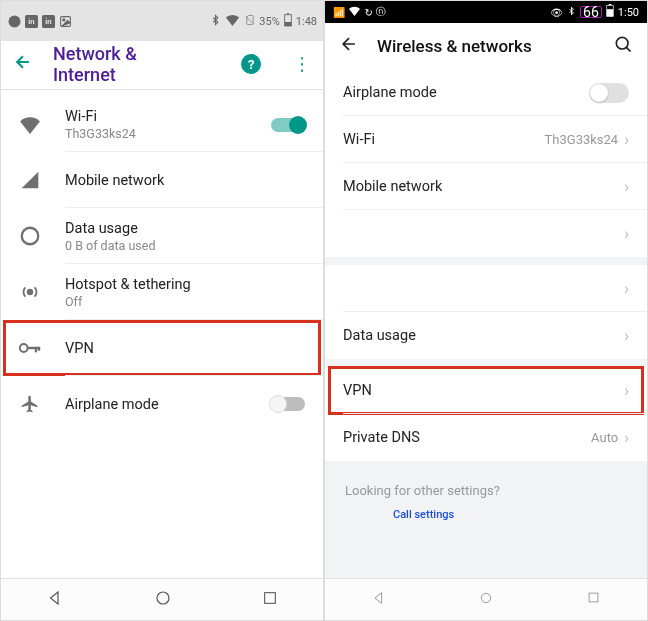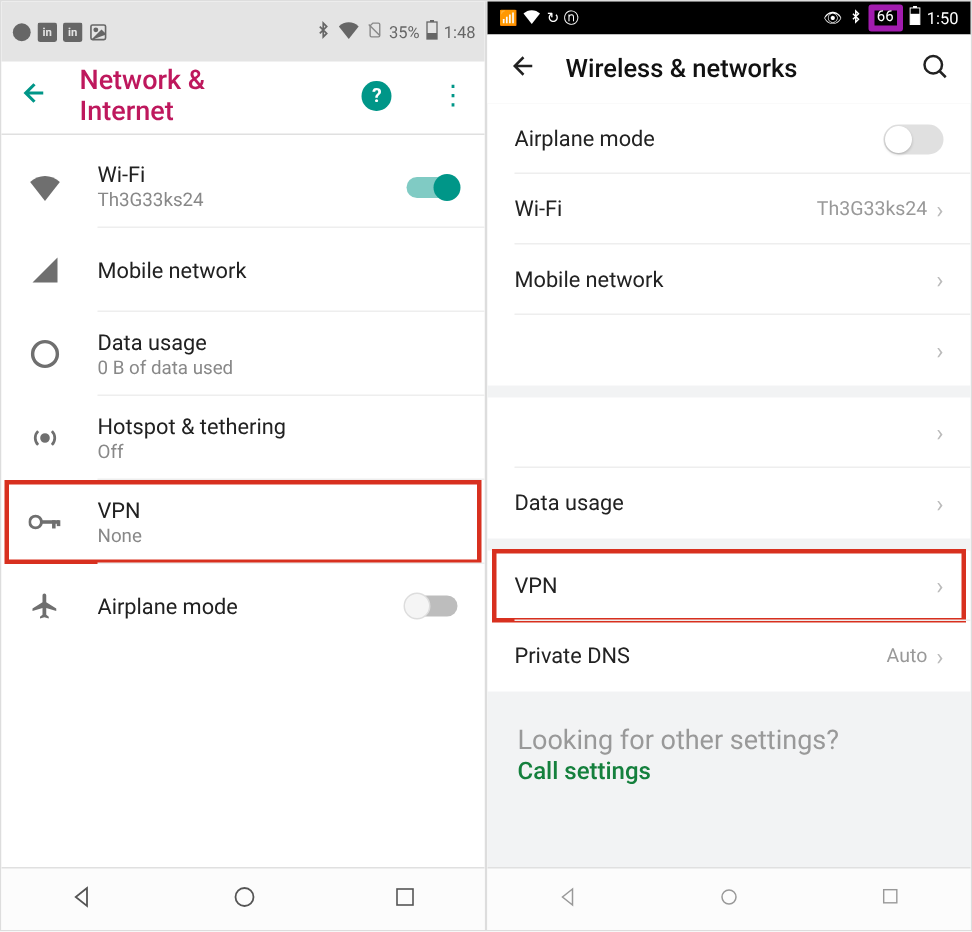--- a/index.html
+++ b/index.html
@@ -7,21 +7,21 @@
 .container { display: flex; width: 648px; height: 621px; border: 1px solid #ddd; }
 .phone { width: 323px; height: 619px; background: #fff; position: relative; display: flex; flex-direction: column; }
 .divider-v { width: 2px; background: #ddd; }
 
 
 .statusbar-l { height: 40px; background: #e4e4e4; display: flex; align-items: center; padding: 0 6px; font-size: 11px; color: #666; gap: 12px; }
 .statusbar-l .left { display: flex; gap: 3px; align-items: center; }
 .statusbar-l .right { margin-left: auto; display: flex; gap: 4px; align-items: center; }
 .statusbar-l .si { width: 14px; height: 14px; display: inline-flex; align-items: center; justify-content: center; }
 .appbar-l { height: 46px; display: flex; align-items: center; padding: 0 12px; gap: 20px; }
-.appbar-l .title { color: #be185d; font-size: 18px; font-weight: 500; }
+.appbar-l .title { color: #4c1d95; font-size: 18px; font-weight: 500; }
 .appbar-l .back svg { color: #009688; }
 .appbar-l .spacer { flex: 1; }
 .appbar-l .help { width: 20px; height: 20px; border-radius: 50%; background: #009688; color: #fff; font-size: 13px; font-weight: bold; display: flex; align-items: center; justify-content: center; }
 .appbar-l .more { font-size: 18px; color: #009688; line-height: 1; }
 .sep-l { height: 1px; background: #e0e0e0; margin-top: 2px; }
 
 .list-l { flex: 1; }
 .row-l { display: flex; align-items: center; padding: 11px 18px; min-height: 56px; position: relative; }
 .row-l .icon { width: 22px; height: 22px; margin-right: 24px; display: flex; align-items: center; justify-content: center; color: #6f6f6f; flex-shrink: 0; }
 .row-l .texts { flex: 1; display: flex; flex-direction: column; }
@@ -38,21 +38,21 @@
 .toggle.off { background: #bdbdbd; }
 .toggle.off .knob { left: -2px; background: #f5f5f5; border: 1px solid #ddd; }
 
 .navbar { height: 42px; display: flex; align-items: center; justify-content: space-around; border-top: 1px solid #e0e0e0; background: #fcfcfc; }
 .navbar .btn { color: #555; }
 
 
 .statusbar-r { height: 22px; background: #000; color: #fff; display: flex; align-items: center; padding: 0 8px; font-size: 11px; }
 .statusbar-r .left { display: flex; gap: 3px; align-items: center; }
 .statusbar-r .right { margin-left: auto; display: flex; gap: 4px; align-items: center; }
-.statusbar-r .batt-box { border: 4px solid #a21caf; border-radius: 2px; padding: 0 2px; font-size: 10px; line-height: 10px; }
+.statusbar-r .batt-box { border: 1px solid #a21caf; border-radius: 2px; padding: 0 2px; font-size: 14px; line-height: 10px; }
 
 .appbar-r { height: 46px; display: flex; align-items: center; padding: 0 14px; gap: 18px; background: #fff; }
 .appbar-r .title { font-size: 17px; font-weight: 500; color: #111; }
 .appbar-r .spacer { flex: 1; }
 .appbar-r .back, .appbar-r .search { color: #222; }
 
 .body-r { flex: 1; background: #f2f3f4; overflow-y: hidden; }
 .group-r { background: #fff; margin-bottom: 8px; }
 .row-r { display: flex; align-items: center; padding: 0 18px; height: 47px; position: relative; }
 .row-r .title { font-size: 14.5px; color: #222; }
@@ -60,22 +60,22 @@
 .row-r .val { font-size: 13px; color: #999; margin-right: 6px; }
 .row-r .chev { color: #bbb; font-size: 16px; }
 .row-r .divider { position: absolute; bottom: 0; left: 18px; right: 0; height: 1px; background: #eee; }
 
 .highlight-r { border: 3px solid #d8301f; position: absolute; left: 3px; right: 3px; top: -1px; bottom: -1px; pointer-events: none; }
 
 .toggle-r { width: 40px; height: 20px; border-radius: 10px; background: #e0e0e0; position: relative; }
 .toggle-r .knob { width: 18px; height: 18px; border-radius: 50%; background: #fff; position: absolute; top: 1px; left: 1px; box-shadow: 0 1px 2px rgba(0,0,0,.2); }
 
 .more-box { background: #f2f3f4; padding: 14px 20px 18px; }
-.more-box .q { font-size: 18px; color: #999; margin-bottom: 0; }
-.more-box .link { font-size: 16px; color: #15803d; font-weight: 500; }
+.more-box .q { font-size: 13px; color: #999; margin-bottom: 10px; }
+.more-box .link { font-size: 11px; color: #1d4ed8; font-weight: 500; margin-left: 48px; }
 
 .navbar-r { height: 42px; display: flex; align-items: center; justify-content: space-around; border-top: 1px solid #e0e0e0; background: #fcfcfc; }
 .navbar-r .btn { color: #888; }
 </style>
 </head>
 <body>
 
 <div class="container">
 
 <div class="phone">
@@ -200,21 +200,20 @@
       <span class="icon">
             <svg width="24" height="14" viewBox="0 0 28 14" fill="#6f6f6f">
               <circle cx="6" cy="7" r="5" fill="none" stroke="#6f6f6f" stroke-width="2.5"></circle>
               <rect x="10" y="5.5" width="16" height="3"></rect>
               <rect x="20" y="5.5" width="3" height="7"></rect>
               <rect x="24" y="5.5" width="3" height="5"></rect>
             </svg>
           </span>
       <div class="texts">
         <span class="title">VPN</span>
-        <span class="sub">None</span>
       </div>
       <div class="divider"></div>
     </div>
 
     <div class="row-l">
       <span class="icon">
             <svg width="20" height="20" viewBox="0 0 24 24" fill="#6f6f6f">
               <path d="M21 16v-2l-8-5V3.5c0-.8-.7-1.5-1.5-1.5S10 2.7 10 3.5V9l-8 5v2l8-2.5V19l-2 1.5V22l3.5-1 3.5 1v-1.5L13 19v-5.5l8 2.5z"></path>
             </svg>
           </span>

